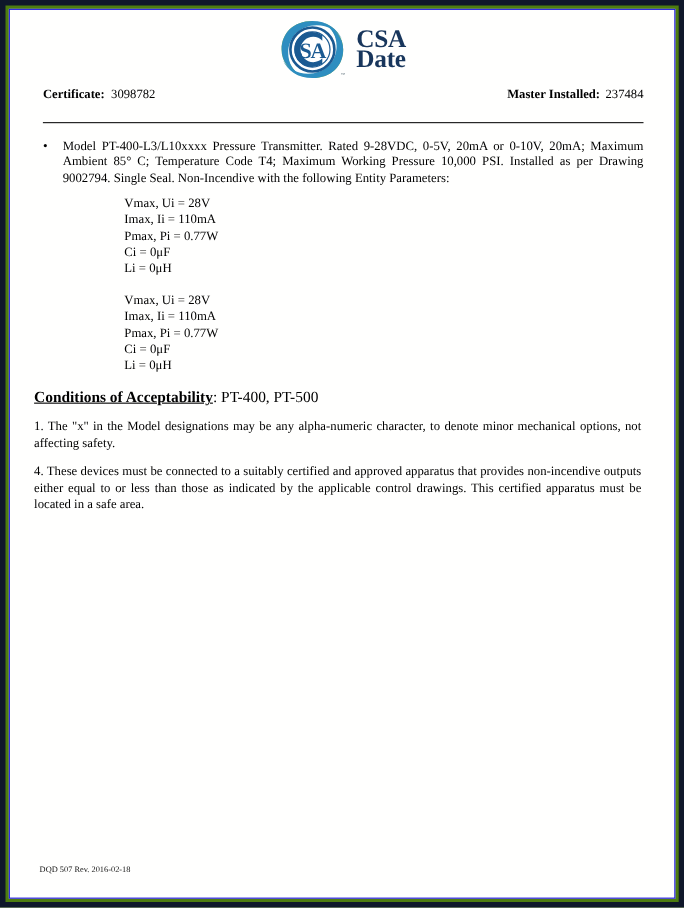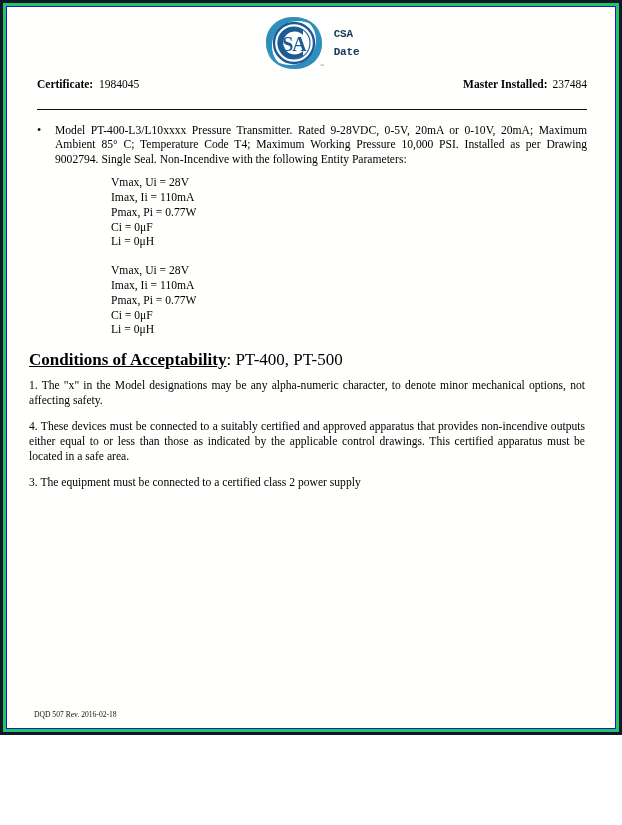--- a/index.html
+++ b/index.html
@@ -12,23 +12,23 @@
     width: 622px;
     height: 825px;
     font-family: "Liberation Serif", "DejaVu Serif", serif;
     color: #000000;
     overflow: hidden;
   }
 
   .page {
     position: relative;
     width: 622px;
-    height: 735px;
-    background: #22c55e;
-    border: 3px solid #0f172a;
+    height: 825px;
+    background: #4d7c0f;
+    border: 5px solid #0f172a;
     padding: 0;
   }
   .page-inner {
     position: absolute;
     top: 3px; left: 3px; right: 3px; bottom: 3px;
     border: 1px solid #1a13de;
     background: #fffffe;
     overflow: hidden;
   }
 
@@ -54,23 +54,23 @@
   .logo-mark svg { display: block; }
   .logo-tm {
     position: absolute;
     right: 1px;
     bottom: 4px;
     font-family: "Liberation Sans", sans-serif;
     font-size: 4px;
     color: #5d6f7a;
   }
   .logo-text {
-    font-family: Liberation Mono, monospace;
+    font-family: Liberation Serif, serif;
     font-weight: bold;
-    font-size: 11px;
+    font-size: 23px;
     line-height: 18px;
     color: #18365c;
     letter-spacing: -0.2px;
   }
 
   
   .meta {
     margin: 2px 28px 0 30px;
     border-bottom: 1.4px solid #111111;
     padding-bottom: 16px;
@@ -139,40 +139,40 @@
     padding-left: 82px;
   }
   .param-line {
     line-height: 14.8px;
     white-space: nowrap;
   }
 
   .cond-head {
     margin-top: 6px;
     margin-bottom: 12px;
-    font-size: 17px;
+    font-size: 14px;
     line-height: 15px;
   }
   .cond-head .u {
     font-weight: bold;
     text-decoration: underline;
   }
 
   .cond-item {
     margin-bottom: 12px;
     text-align: justify;
     padding-right: 4px;
   }
   .cond-item.last { text-align: left; }
 
   
   .footer {
     position: absolute;
     left: 27px;
-    bottom: 8px;
+    bottom: 20px;
     font-size: 7.6px;
     line-height: 10px;
     color: #111111;
     font-family: "Liberation Serif", serif;
   }
 </style>
 </head>
 <body>
 
 <div class="page">
@@ -198,21 +198,21 @@
           <div>CSA</div>
           <div>Date</div>
         </div>
       </div>
     </div>
 
     <div class="meta">
       <div class="meta-row">
         <div class="meta-left">
           <span class="meta-label">Certificate:</span>
-          <span class="meta-value">1984045</span>
+          <span class="meta-value">3098782</span>
         </div>
         <div class="meta-spacer"></div>
         <div class="meta-right">
           <span class="meta-label-r">Master Installed:</span>
           <span class="meta-value">237484</span>
         </div>
       </div>
     </div>
 
     <div class="content">
@@ -237,20 +237,19 @@
         <div class="param-line">Ci = 0μF</div>
         <div class="param-line">Li = 0μH</div>
       </div>
 
       <div class="cond-head">
         <span class="u">Conditions of Acceptability</span><span>: PT-400, PT-500</span>
       </div>
 
       <div class="cond-item">1. The "x" in the Model designations may be any alpha-numeric character, to denote minor mechanical options, not affecting safety.</div>
       <div class="cond-item">4. These devices must be connected to a suitably certified and approved apparatus that provides non-incendive outputs either equal to or less than those as indicated by the applicable control drawings. This certified apparatus must be located in a safe area.</div>
-      <div class="cond-item last">3. The equipment must be connected to a certified class 2 power supply</div>
 
     </div>
 
     <div class="footer">DQD 507 Rev. 2016-02-18</div>
 
   </div>
 </div>
 
 </body></html>

